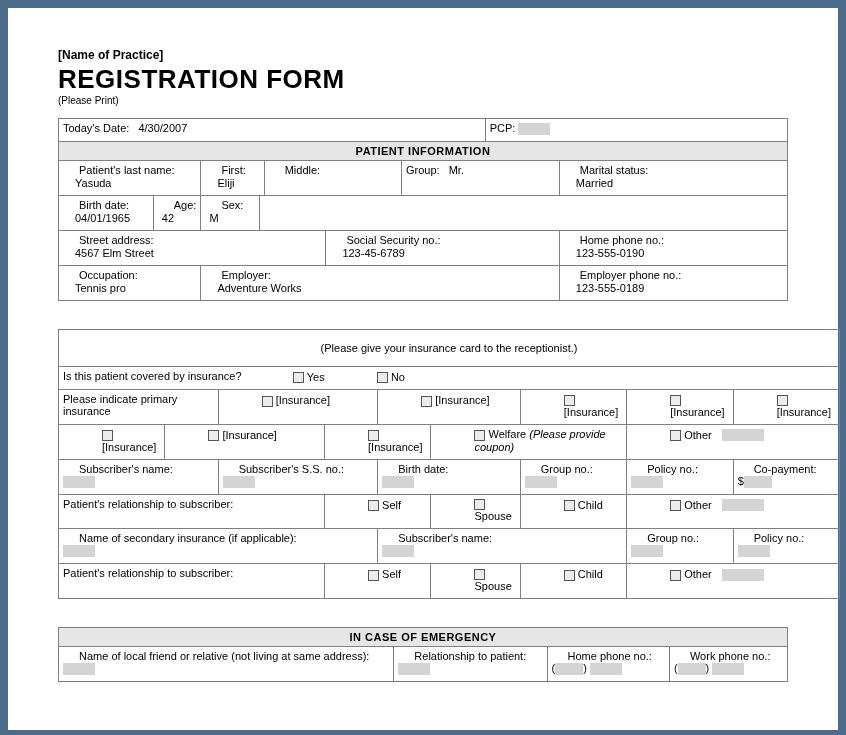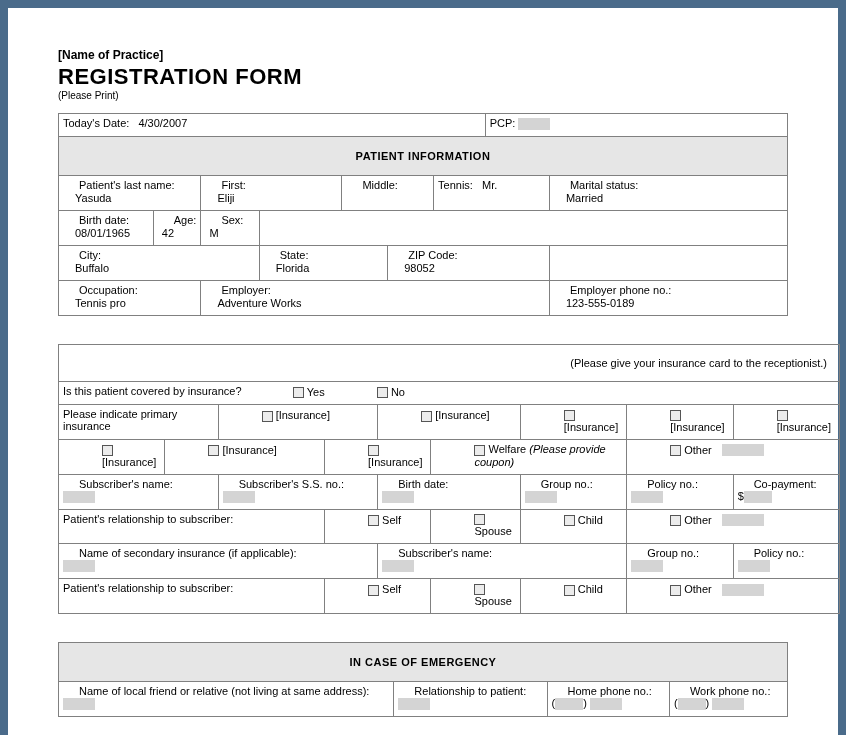--- a/index.html
+++ b/index.html
@@ -13,43 +13,43 @@
   }
   .page {
     background: #fff;
     width: 830px;
     margin: 0 auto;
     padding: 40px 50px 20px 50px;
     min-height: 720px;
   }
   .header { text-align: left; margin-bottom: 12px; }
   .practice { font-size: 12px; font-weight: bold; }
-  .title { font-size: 22px; font-weight: bold; letter-spacing: 0.5px; margin-top: 2px; }
+  .title { font-size: 26px; font-weight: bold; letter-spacing: 0.5px; margin-top: 2px; }
   .subtitle { font-size: 10px; margin-top: 0; }
   table.form {
     border-collapse: collapse;
     width: 100%;
     margin-bottom: 28px;
   }
   table.form td, table.form th {
     border: 1px solid #808080;
     padding: 3px 4px 6px 4px;
     vertical-align: top;
     font-size: 11px;
   }
   .section-head {
     background: #e6e6e6;
     text-align: center;
     font-weight: bold;
     font-size: 12px;
-    padding: 13px !important;
+    padding: 3px !important;
     letter-spacing: 0.5px;
   }
   .instruct {
-    text-align: right;
+    text-align: center;
     font-size: 10px;
     padding: 12px !important;
   }
   .lbl { display: block; padding-left: 16px; }
   .val { display: block; padding-left: 12px; padding-top: 1px; }
   .val-inline { padding-left: 6px; }
   .blank {
     display: inline-block;
     background: #d4d4d4;
     height: 12px;
@@ -103,57 +103,56 @@
         <span class="val">Yasuda</span>
       </td>
       <td colspan="2">
         <span class="lbl">First:</span>
         <span class="val">Eliji</span>
       </td>
       <td colspan="2">
         <span class="lbl">Middle:</span>
       </td>
       <td colspan="2">
-        <span>Tennis:</span>
+        <span>Group:</span>
         <span class="val-inline">Mr.</span>
       </td>
       <td colspan="3">
         <span class="lbl">Marital status:</span>
         <span class="val">Married</span>
       </td>
     </tr>
     <tr>
       <td colspan="2" style="width:13%">
         <span class="lbl">Birth date:</span>
-        <span class="val">08/01/1965</span>
+        <span class="val">04/01/1965</span>
       </td>
       <td style="width:6%">
         <span class="lbl">Age:</span>
         <span class="val" style="padding-left:4px">42</span>
       </td>
       <td style="width:8%">
         <span class="lbl">Sex:</span>
         <span class="val" style="padding-left:4px">M</span>
       </td>
       <td colspan="8"></td>
     </tr>
     <tr>
-      <td colspan="4">
-        <span class="lbl">City:</span>
-        <span class="val">Buffalo</span>
-      </td>
-      <td colspan="2">
-        <span class="lbl">State:</span>
-        <span class="val">Florida</span>
-      </td>
-      <td colspan="3">
-        <span class="lbl">ZIP Code:</span>
-        <span class="val">98052</span>
-      </td>
-      <td colspan="3"></td>
+      <td colspan="6">
+        <span class="lbl">Street address:</span>
+        <span class="val">4567 Elm Street</span>
+      </td>
+      <td colspan="3">
+        <span class="lbl">Social Security no.:</span>
+        <span class="val">123-45-6789</span>
+      </td>
+      <td colspan="3">
+        <span class="lbl">Home phone no.:</span>
+        <span class="val">123-555-0190</span>
+      </td>
     </tr>
     <tr>
       <td colspan="3">
         <span class="lbl">Occupation:</span>
         <span class="val">Tennis pro</span>
       </td>
       <td colspan="6">
         <span class="lbl">Employer:</span>
         <span class="val">Adventure Works</span>
       </td>

